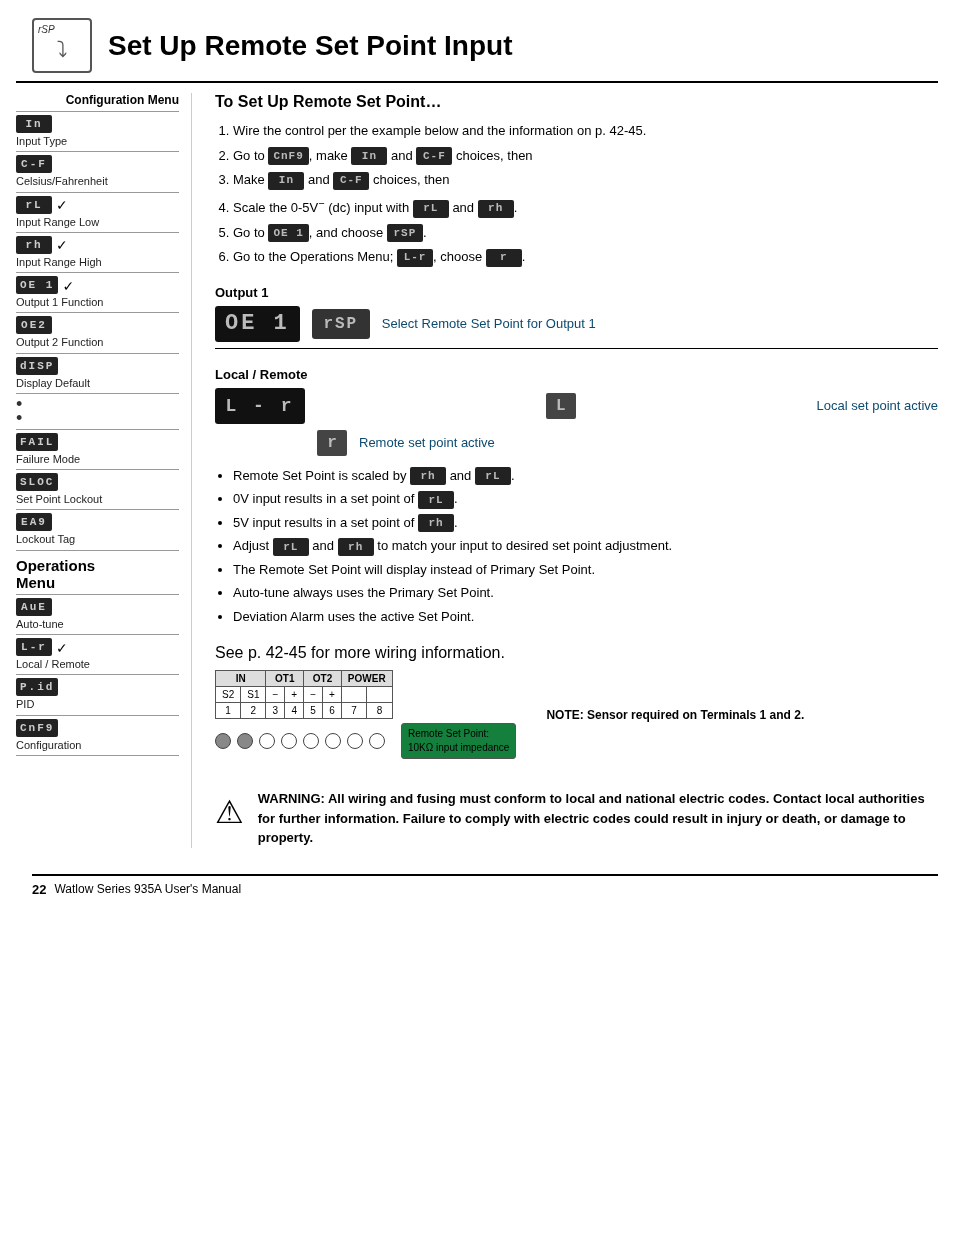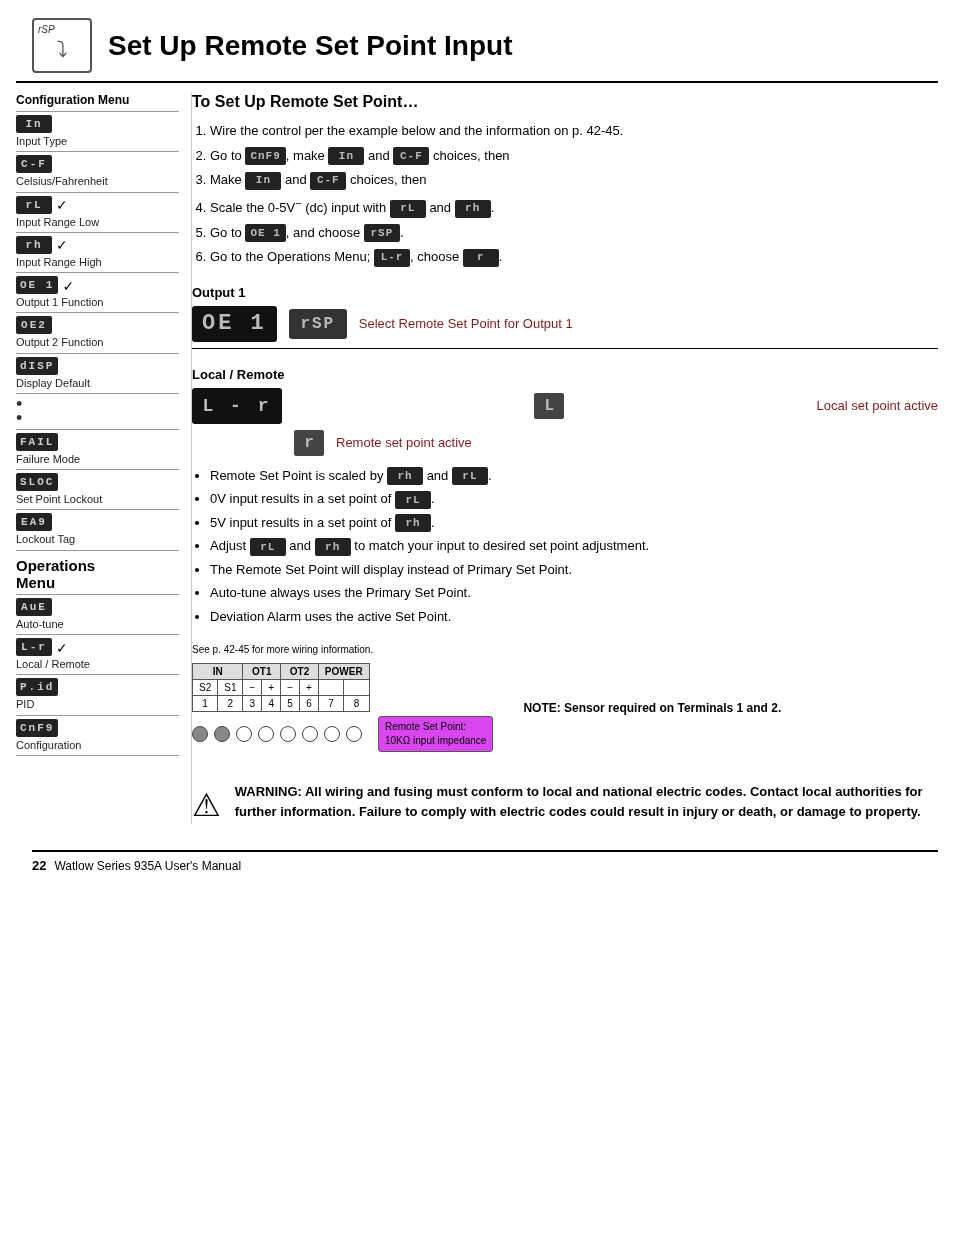--- a/index.html
+++ b/index.html
@@ -62,20 +62,21 @@
     .sidebar {
       width: 175px;
       min-width: 175px;
       padding-right: 12px;
       font-size: 11.5px;
     }
     .sidebar-title {
       font-weight: bold;
       font-size: 12px;
       margin-bottom: 4px;
+      text-align: right;
     }
     .sidebar-section-title {
       font-weight: bold;
       font-size: 15px;
       margin-top: 6px;
       margin-bottom: 2px;
     }
     .lcd-badge {
       display: inline-flex;
       align-items: center;
@@ -118,21 +119,21 @@
     .sidebar-dots {
       font-size: 18px;
       line-height: 0.8;
       color: #333;
       margin: 2px 0;
     }
 
     
     .content {
       flex: 1;
-      padding-left: 0;
+      padding-left: 23px;
       border-left: 1px solid #ccc;
     }
 
     .section-heading {
       font-size: 16px;
       font-weight: bold;
       margin-bottom: 10px;
       color: #000;
     }
 
@@ -203,21 +204,21 @@
       font-weight: bold;
       padding: 3px 8px;
       border-radius: 3px;
       min-width: 58px;
       height: 30px;
       letter-spacing: 2px;
       margin-right: 12px;
     }
     .output-desc {
       font-size: 13px;
-      color: #7f1d1d;
+      color: #0c4a6e;
     }
     .output-divider {
       border: none;
       border-top: 1px solid #000;
       margin: 6px 0;
     }
 
     
     .local-remote-label {
       font-weight: bold;
@@ -261,21 +262,21 @@
     .figure-section {
       margin-top: 18px;
     }
     .figure-title {
       font-style: italic;
       font-weight: bold;
       font-size: 13px;
       margin-bottom: 3px;
     }
     .figure-subtitle {
-      font-size: 10px;
+      font-size: 16px;
       margin-bottom: 8px;
     }
 
     
     .wiring-diagram {
       display: flex;
       align-items: flex-end;
       margin-bottom: 10px;
     }
     .wiring-table {
@@ -310,21 +311,21 @@
     .terminal-circle.filled {
       background: #888;
     }
     .callout-box {
       border: 1px solid #555;
       border-radius: 3px;
       padding: 3px 6px;
       font-size: 10px;
       line-height: 1.4;
       margin-left: 10px;
-      background: #d946ef;
+      background: #15803d;
       white-space: nowrap;
     }
     .wiring-note {
       font-weight: bold;
       font-size: 12px;
       margin-left: 30px;
       align-self: center;
     }
 
     

